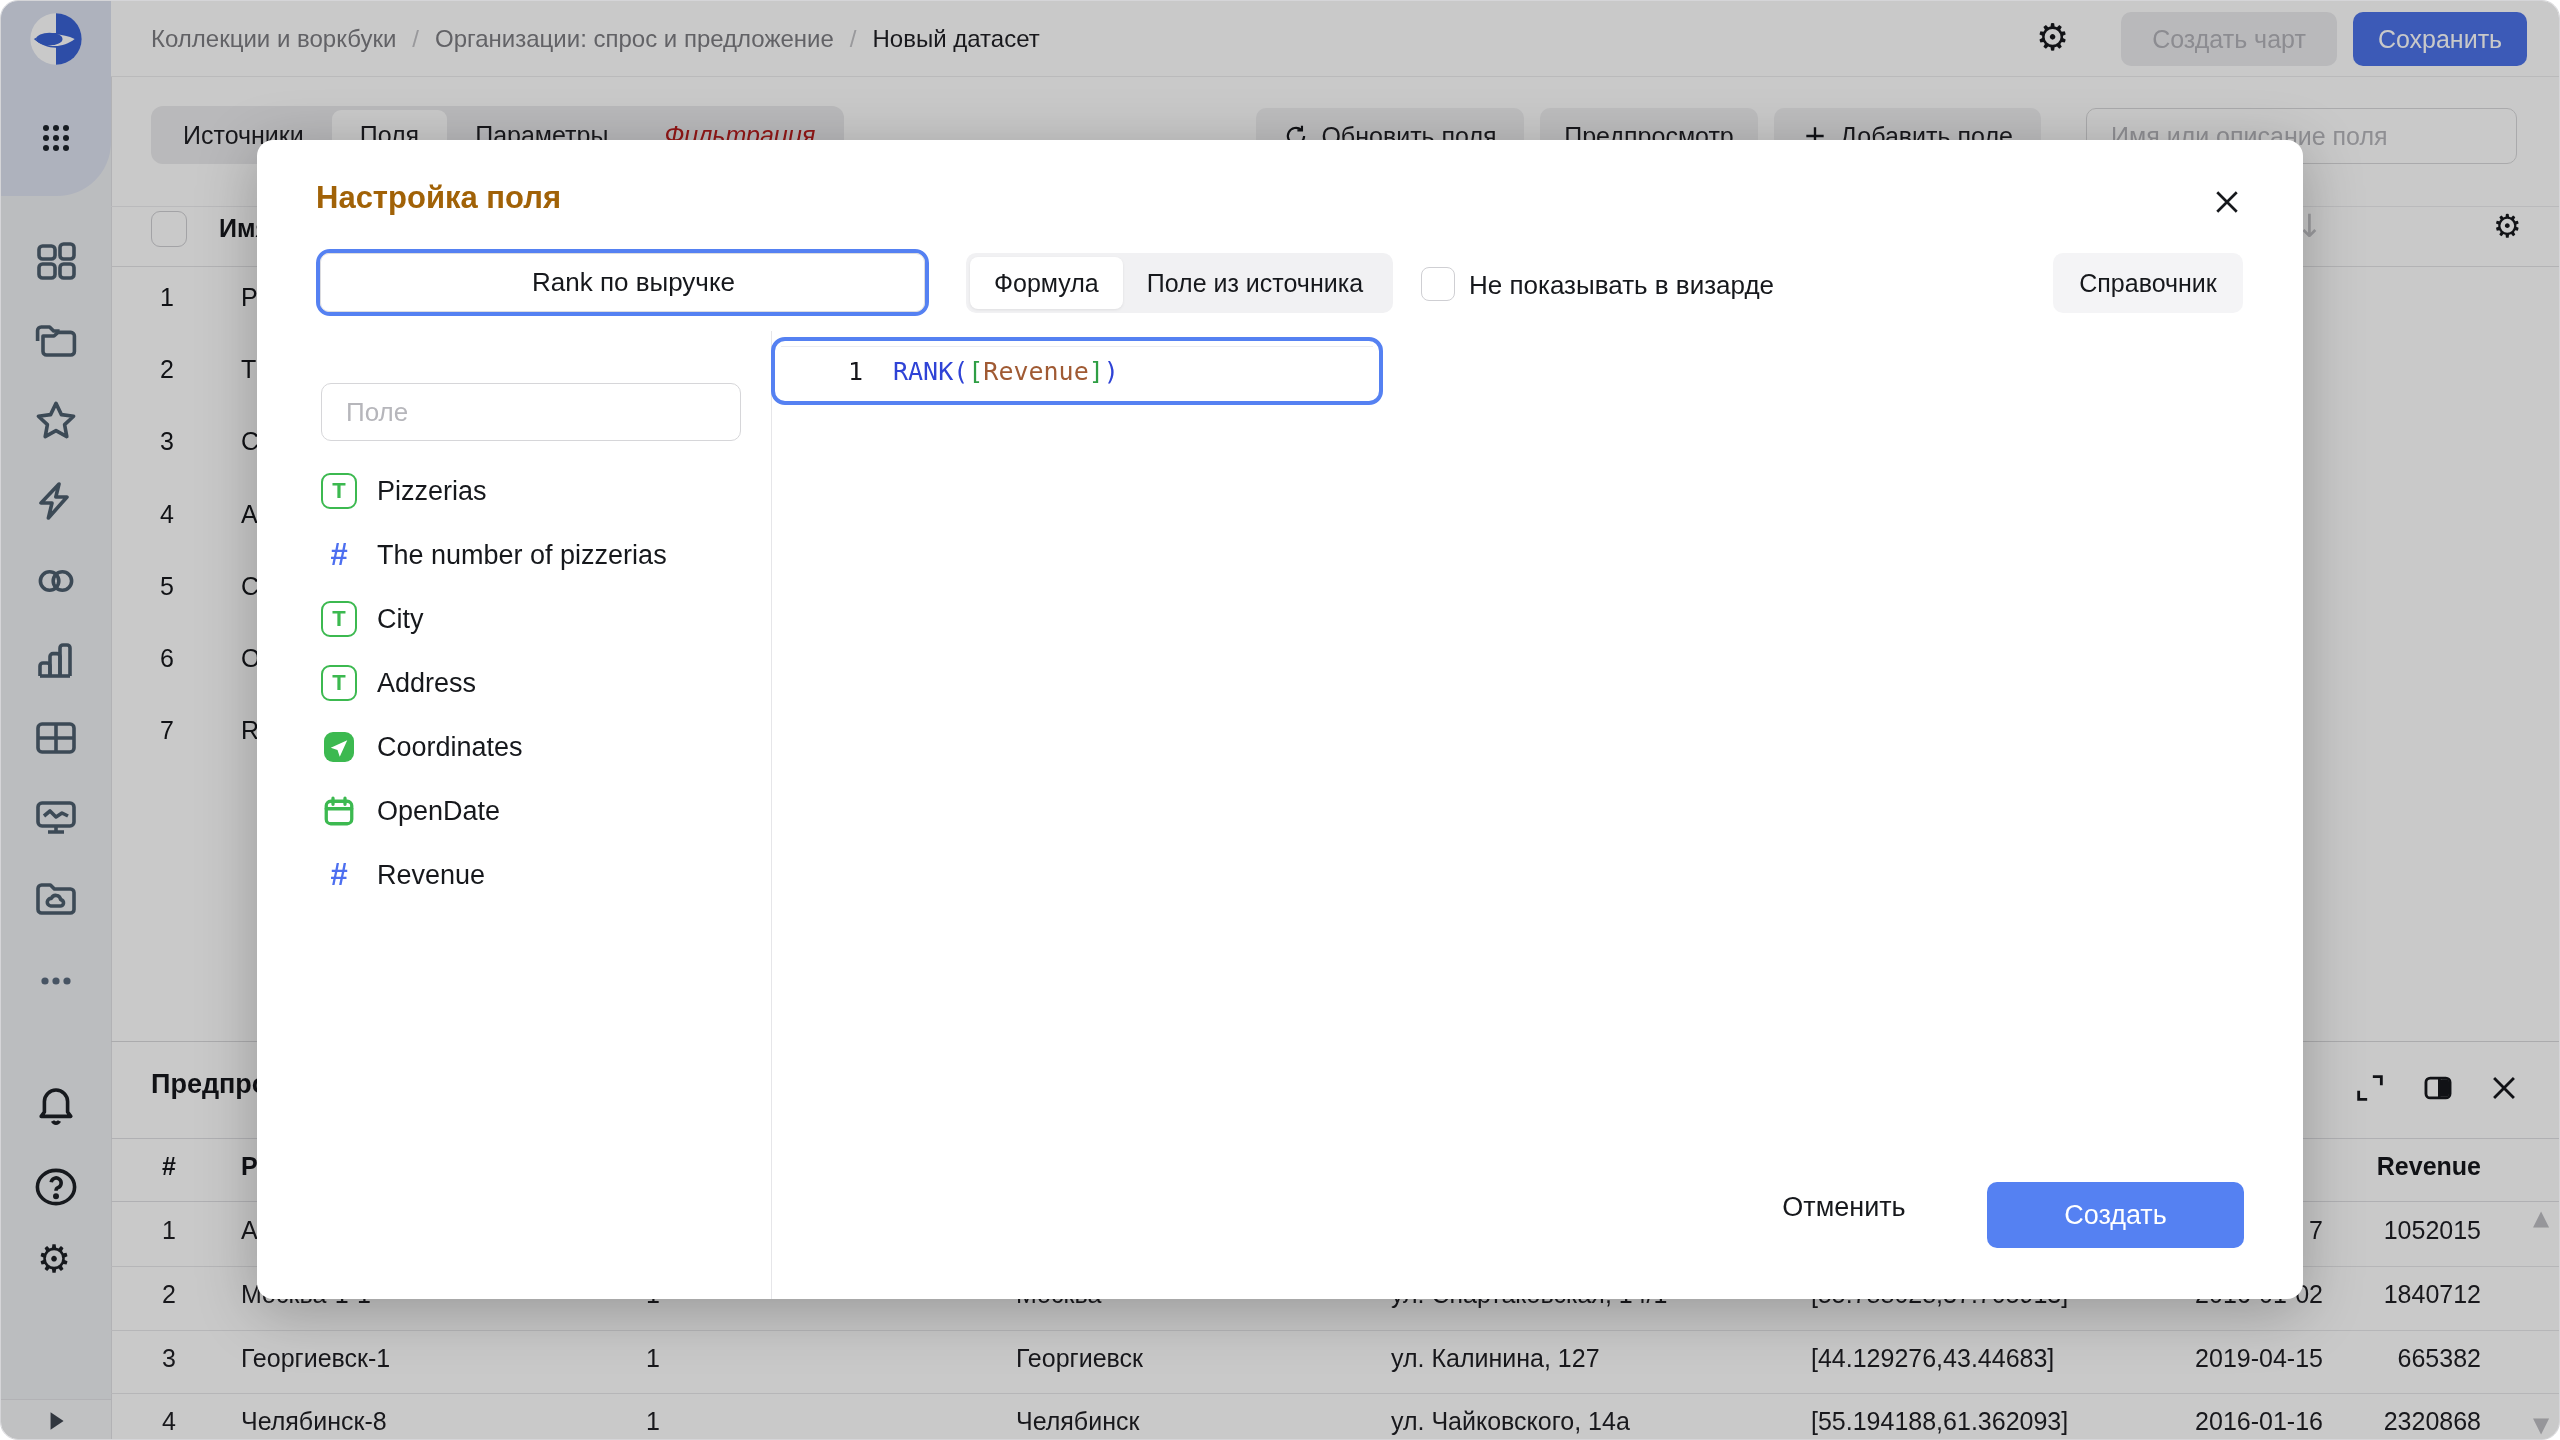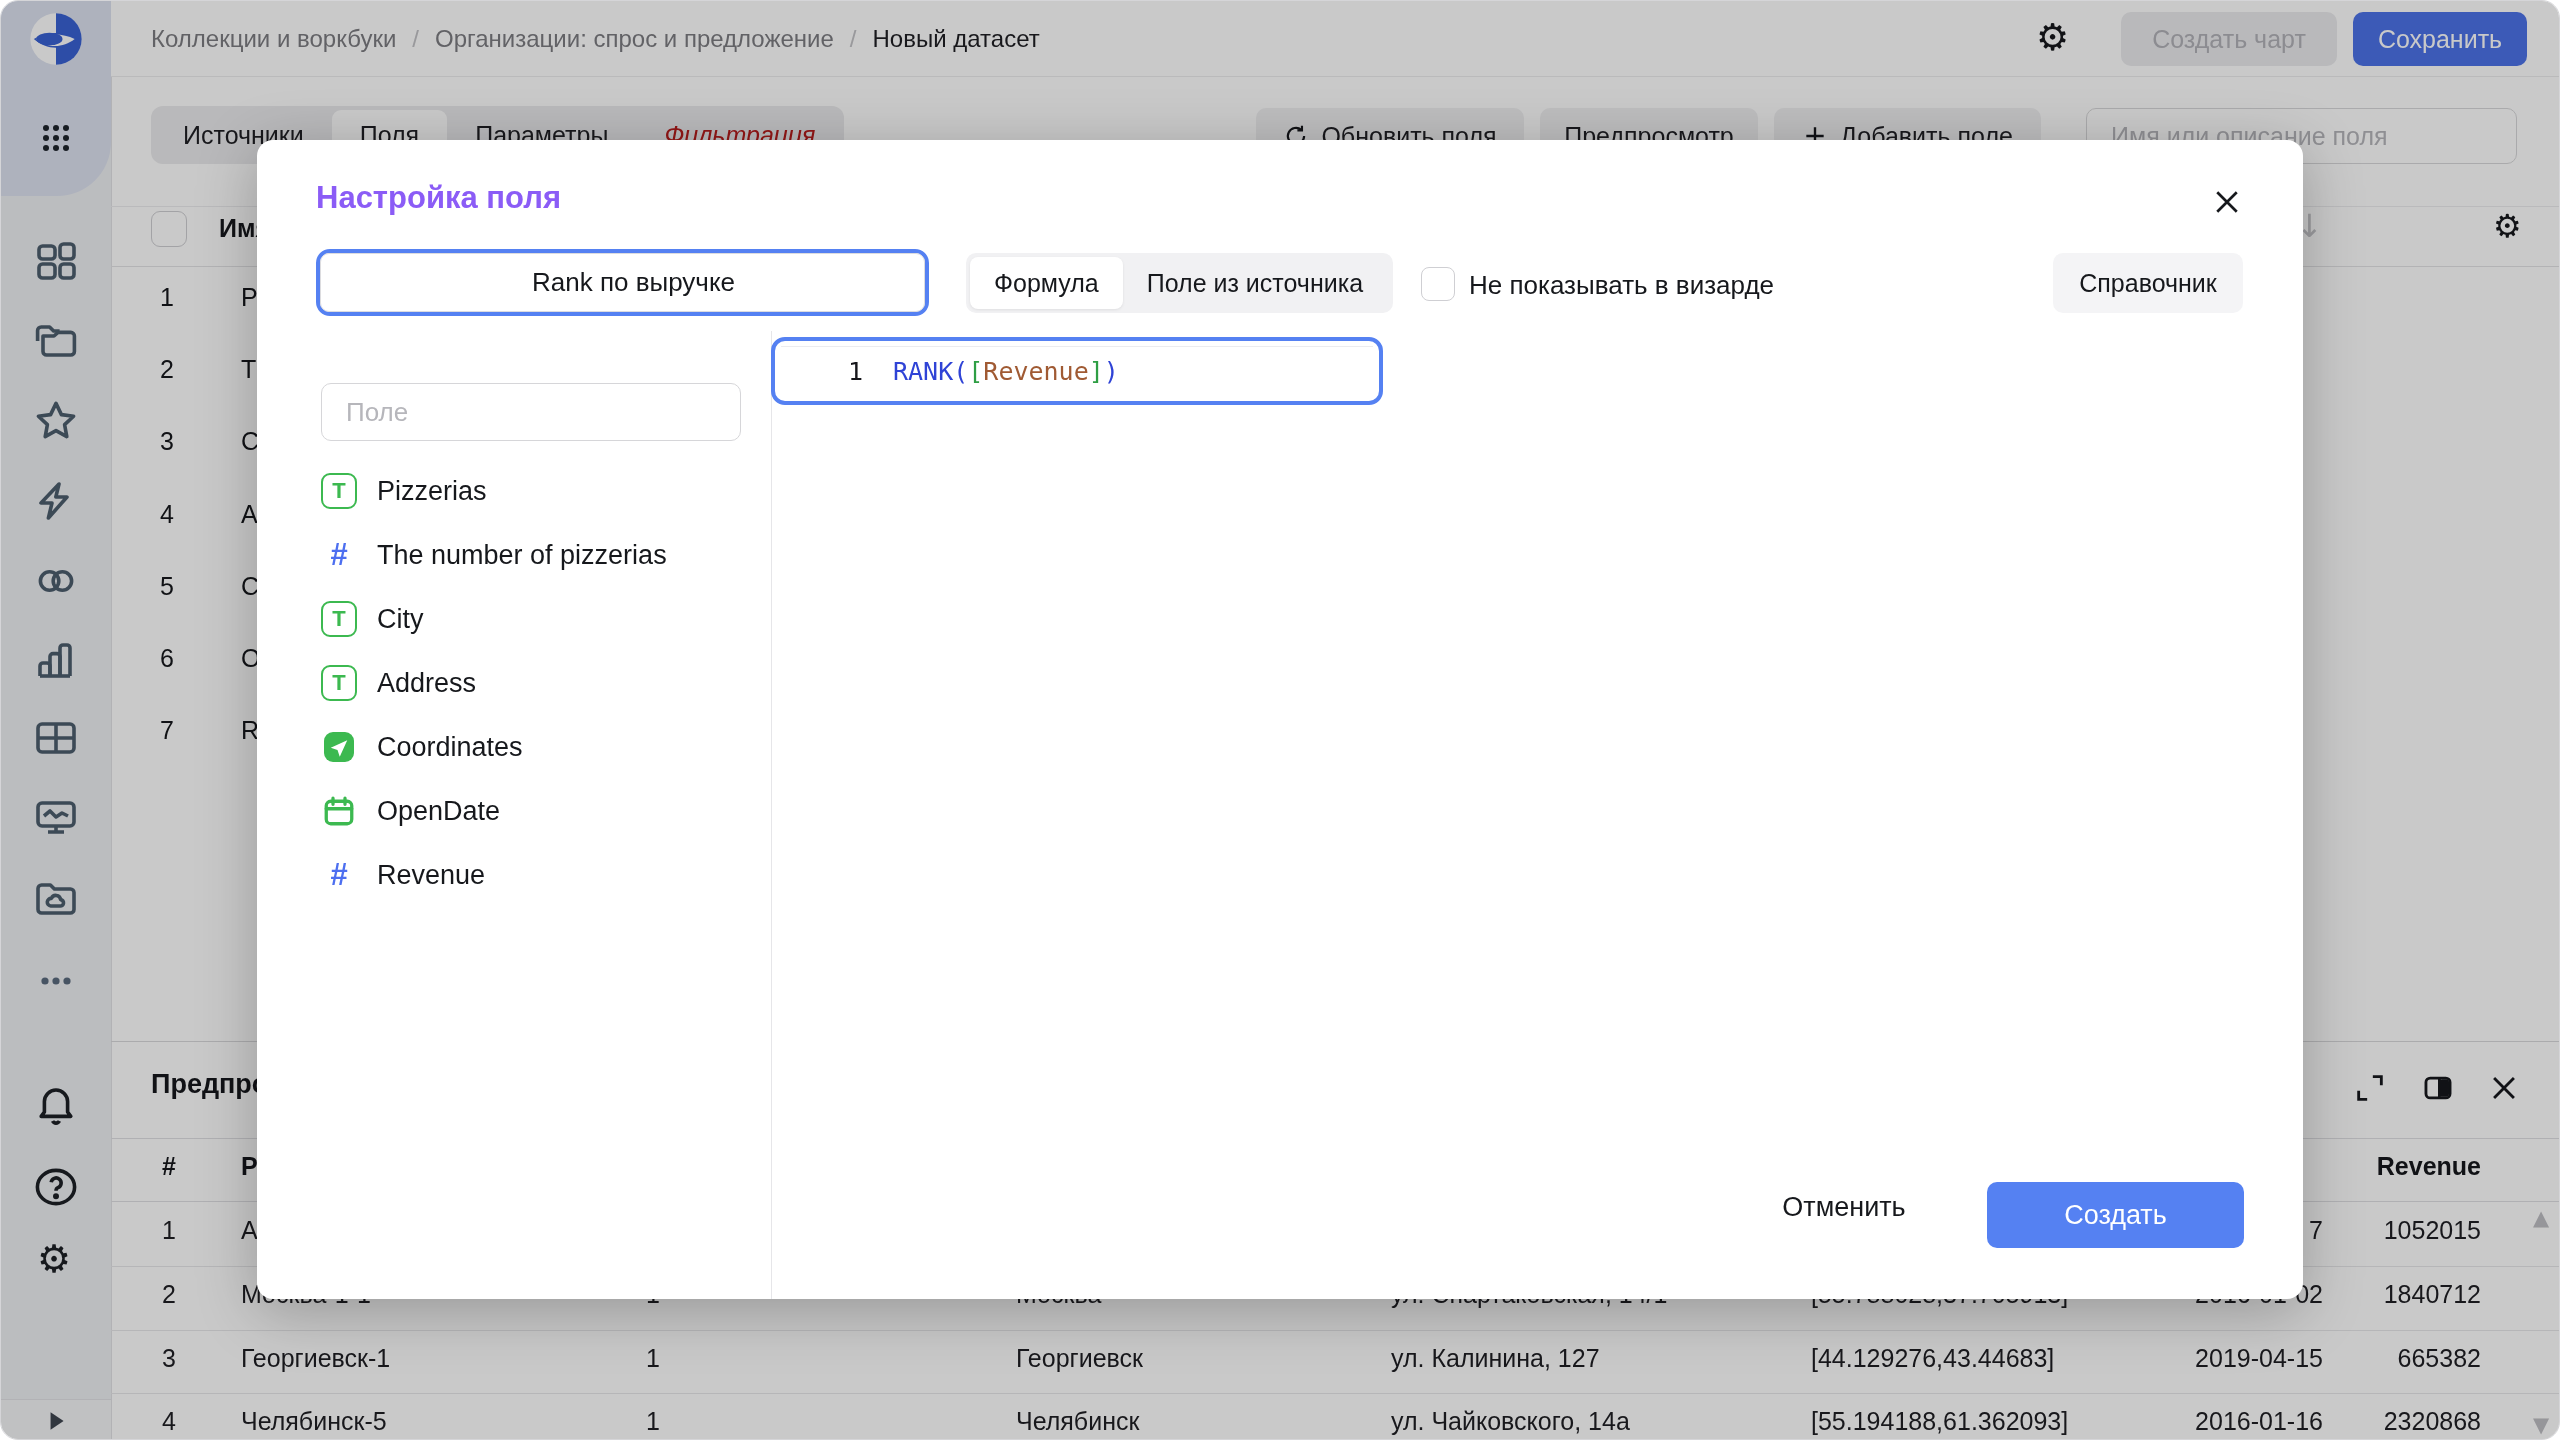--- a/index.html
+++ b/index.html
@@ -56,21 +56,21 @@
   .c-city{position:absolute;left:1015px;width:360px;white-space:nowrap;}
   .c-addr{position:absolute;left:1390px;width:410px;white-space:nowrap;}
   .c-geo{position:absolute;left:1810px;width:370px;white-space:nowrap;}
   .c-date{position:absolute;left:2122px;width:200px;text-align:right;white-space:nowrap;}
   .c-rev{position:absolute;left:2280px;width:200px;text-align:right;white-space:nowrap;}
   .pv-scroll{position:absolute;left:2532px;font-family:"DejaVu Sans",sans-serif;font-size:21px;color:#bfbfc4;}
 
   
   .overlay{position:absolute;left:0;top:0;width:2560px;height:1440px;background:rgba(0,0,0,0.21);z-index:10;}
   .modal{position:absolute;left:256px;top:139px;width:2046px;height:1159px;background:#fff;border-radius:16px;z-index:20;box-shadow:0 12px 60px rgba(0,0,0,0.25);}
-  .m-title{position:absolute;left:59px;top:40px;font-size:31px;font-weight:bold;color:#8b5cf6;}
+  .m-title{position:absolute;left:59px;top:40px;font-size:31px;font-weight:bold;color:#a16207;}
   .m-close{position:absolute;left:1952px;top:44px;width:36px;height:36px;cursor:pointer;}
   .m-close svg{width:36px;height:36px;display:block;}
   .focus-ring{border:4px solid #5581f2;border-radius:14px;background:#fff;box-sizing:border-box;}
   .name-outer{position:absolute;left:59px;top:109px;width:613px;height:67px;}
   .name-inner{width:100%;height:100%;border:1px solid #dcdcdf;border-radius:9px;box-sizing:border-box;font-size:26px;color:#16181c;padding:0 0 0 22px;font-family:"Liberation Sans",sans-serif;outline:none;text-align:center;}
   .seg{position:absolute;left:709px;top:113px;width:427px;height:60px;background:#f1f1f3;border-radius:10px;display:flex;align-items:center;padding:0 4px;box-sizing:border-box;}
   .seg-item{height:52px;line-height:52px;padding:0 24px;font-size:25px;color:#16181c;border-radius:8px;white-space:nowrap;}
   .seg-item.active{background:#fff;box-shadow:0 1px 3px rgba(0,0,0,0.08);}
   .m-check{left:1164px;top:127px;width:34px;height:34px;border-radius:8px;}
   .m-check-label{position:absolute;left:1212px;top:130px;font-size:26px;color:#16181c;}
@@ -365,21 +365,21 @@
       <span class="c-city">Георгиевск</span>
       <span class="c-addr">ул. Калинина, 127</span>
       <span class="c-geo">[44.129276,43.44683]</span>
       <span class="c-date">2019-04-15</span>
       <span class="c-rev">665382</span>
     </div>
     <div class="hline" style="left:110px;top:1392px;width:2450px;background:#e7e7ea;"></div>
 
     <div class="pv-row" style="top:1406px;">
       <span class="c-n">4</span>
-      <span class="c-pz">Челябинск-5</span>
+      <span class="c-pz">Челябинск-8</span>
       <span class="c-ct">1</span>
       <span class="c-city">Челябинск</span>
       <span class="c-addr">ул. Чайковского, 14а</span>
       <span class="c-geo">[55.194188,61.362093]</span>
       <span class="c-date">2016-01-16</span>
       <span class="c-rev">2320868</span>
     </div>
 
     <span class="pv-scroll" style="top:1205px;">▲</span>
     <span class="pv-scroll" style="top:1412px;">▼</span>

